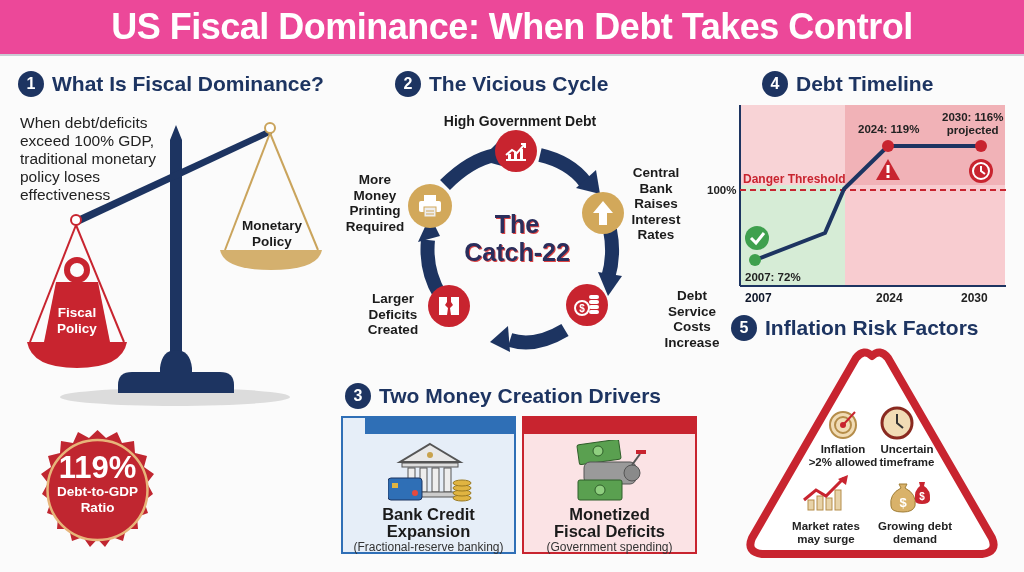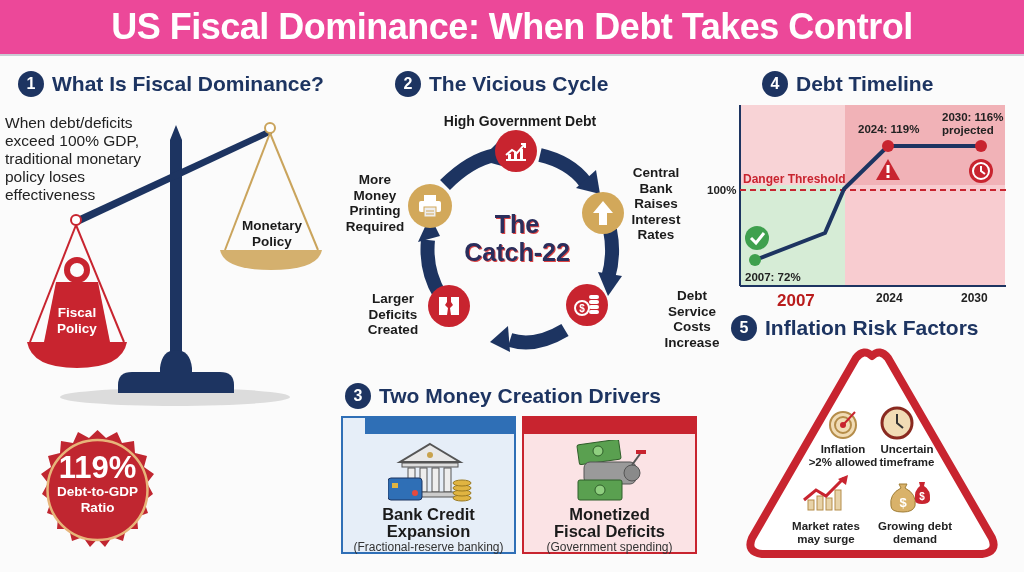--- a/index.html
+++ b/index.html
@@ -24,21 +24,21 @@
 <div class="page">
 
   <div class="header">
     <h1>US Fiscal Dominance: When Debt Takes Control</h1>
   </div>
 
   <div class="sec-title" style="left:18px; top:71px;">
     <span class="num">1</span>
     <span>What Is Fiscal Dominance?</span>
   </div>
-  <div class="abs desc" style="left:5px; top:114px;">
+  <div class="abs desc" style="left:20px; top:114px;">
     <div>When debt/deficits</div>
     <div>exceed 100% GDP,</div>
     <div>traditional monetary</div>
     <div>policy loses</div>
     <div>effectiveness</div>
   </div>
 
   <svg class="abs" style="left:0; top:110px;" width="340" height="305">
     <ellipse cx="175" cy="287" rx="115" ry="9" fill="#dcdcdc"></ellipse>
 
@@ -260,25 +260,25 @@
     <rect x="148.5" y="60" width="3" height="8" fill="#fff"></rect>
     <rect x="148.5" y="70" width="3" height="3" fill="#fff"></rect>
     <circle cx="243" cy="66" r="12" fill="#c8242f"></circle>
     <circle cx="243" cy="66" r="8" fill="none" stroke="#fff" stroke-width="2"></circle>
     <path d="M243 61 L243 66 L247 69" stroke="#fff" stroke-width="2" fill="none"></path>
   </svg>
   <div class="abs" style="left:743px; top:172px; color:#c8242f; font-weight:bold; font-size:12px;">Danger Threshold</div>
   <div class="abs" style="left:707px; top:184px; color:#222; font-weight:bold; font-size:11.5px;">100%</div>
   <div class="abs" style="left:745px; top:271px; color:#222; font-weight:bold; font-size:11.5px;">2007: 72%</div>
   <div class="abs" style="left:858px; top:123px; color:#222; font-weight:bold; font-size:11.5px;">2024: 119%</div>
-  <div class="abs" style="left:942px; top:111px; color:#222; font-weight:bold; font-size:11.5px; line-height:13px;">
+  <div class="abs" style="left:942px; top:111px; color:#222; font-weight:bold; font-size:11.5px; text-align:center; line-height:13px;">
     <div>2030: 116%</div>
     <div>projected</div>
   </div>
-  <div class="abs" style="left:745px; top:291px; color:#b91c1c; font-weight:bold; font-size:17px;margin-left:32px;">2007</div>
+  <div class="abs" style="left:745px; top:291px; color:#0f172a; font-weight:bold; font-size:12px;">2007</div>
   <div class="abs" style="left:876px; top:291px; color:#222; font-weight:bold; font-size:12px;">2024</div>
   <div class="abs" style="left:961px; top:291px; color:#222; font-weight:bold; font-size:12px;">2030</div>
 
   <div class="sec-title" style="left:731px; top:315px;">
     <span class="num">5</span>
     <span>Inflation Risk Factors</span>
   </div>
 
   <svg class="abs" style="left:740px; top:342px;" width="264" height="224">
     <path d="M132 14 Q140 6 148 16 L252 196 Q258 210 242 212 L22 212 Q6 210 12 196 L116 16 Q124 6 132 14 Z" fill="#fff" stroke="#c8242f" stroke-width="8" stroke-linejoin="round"></path>

